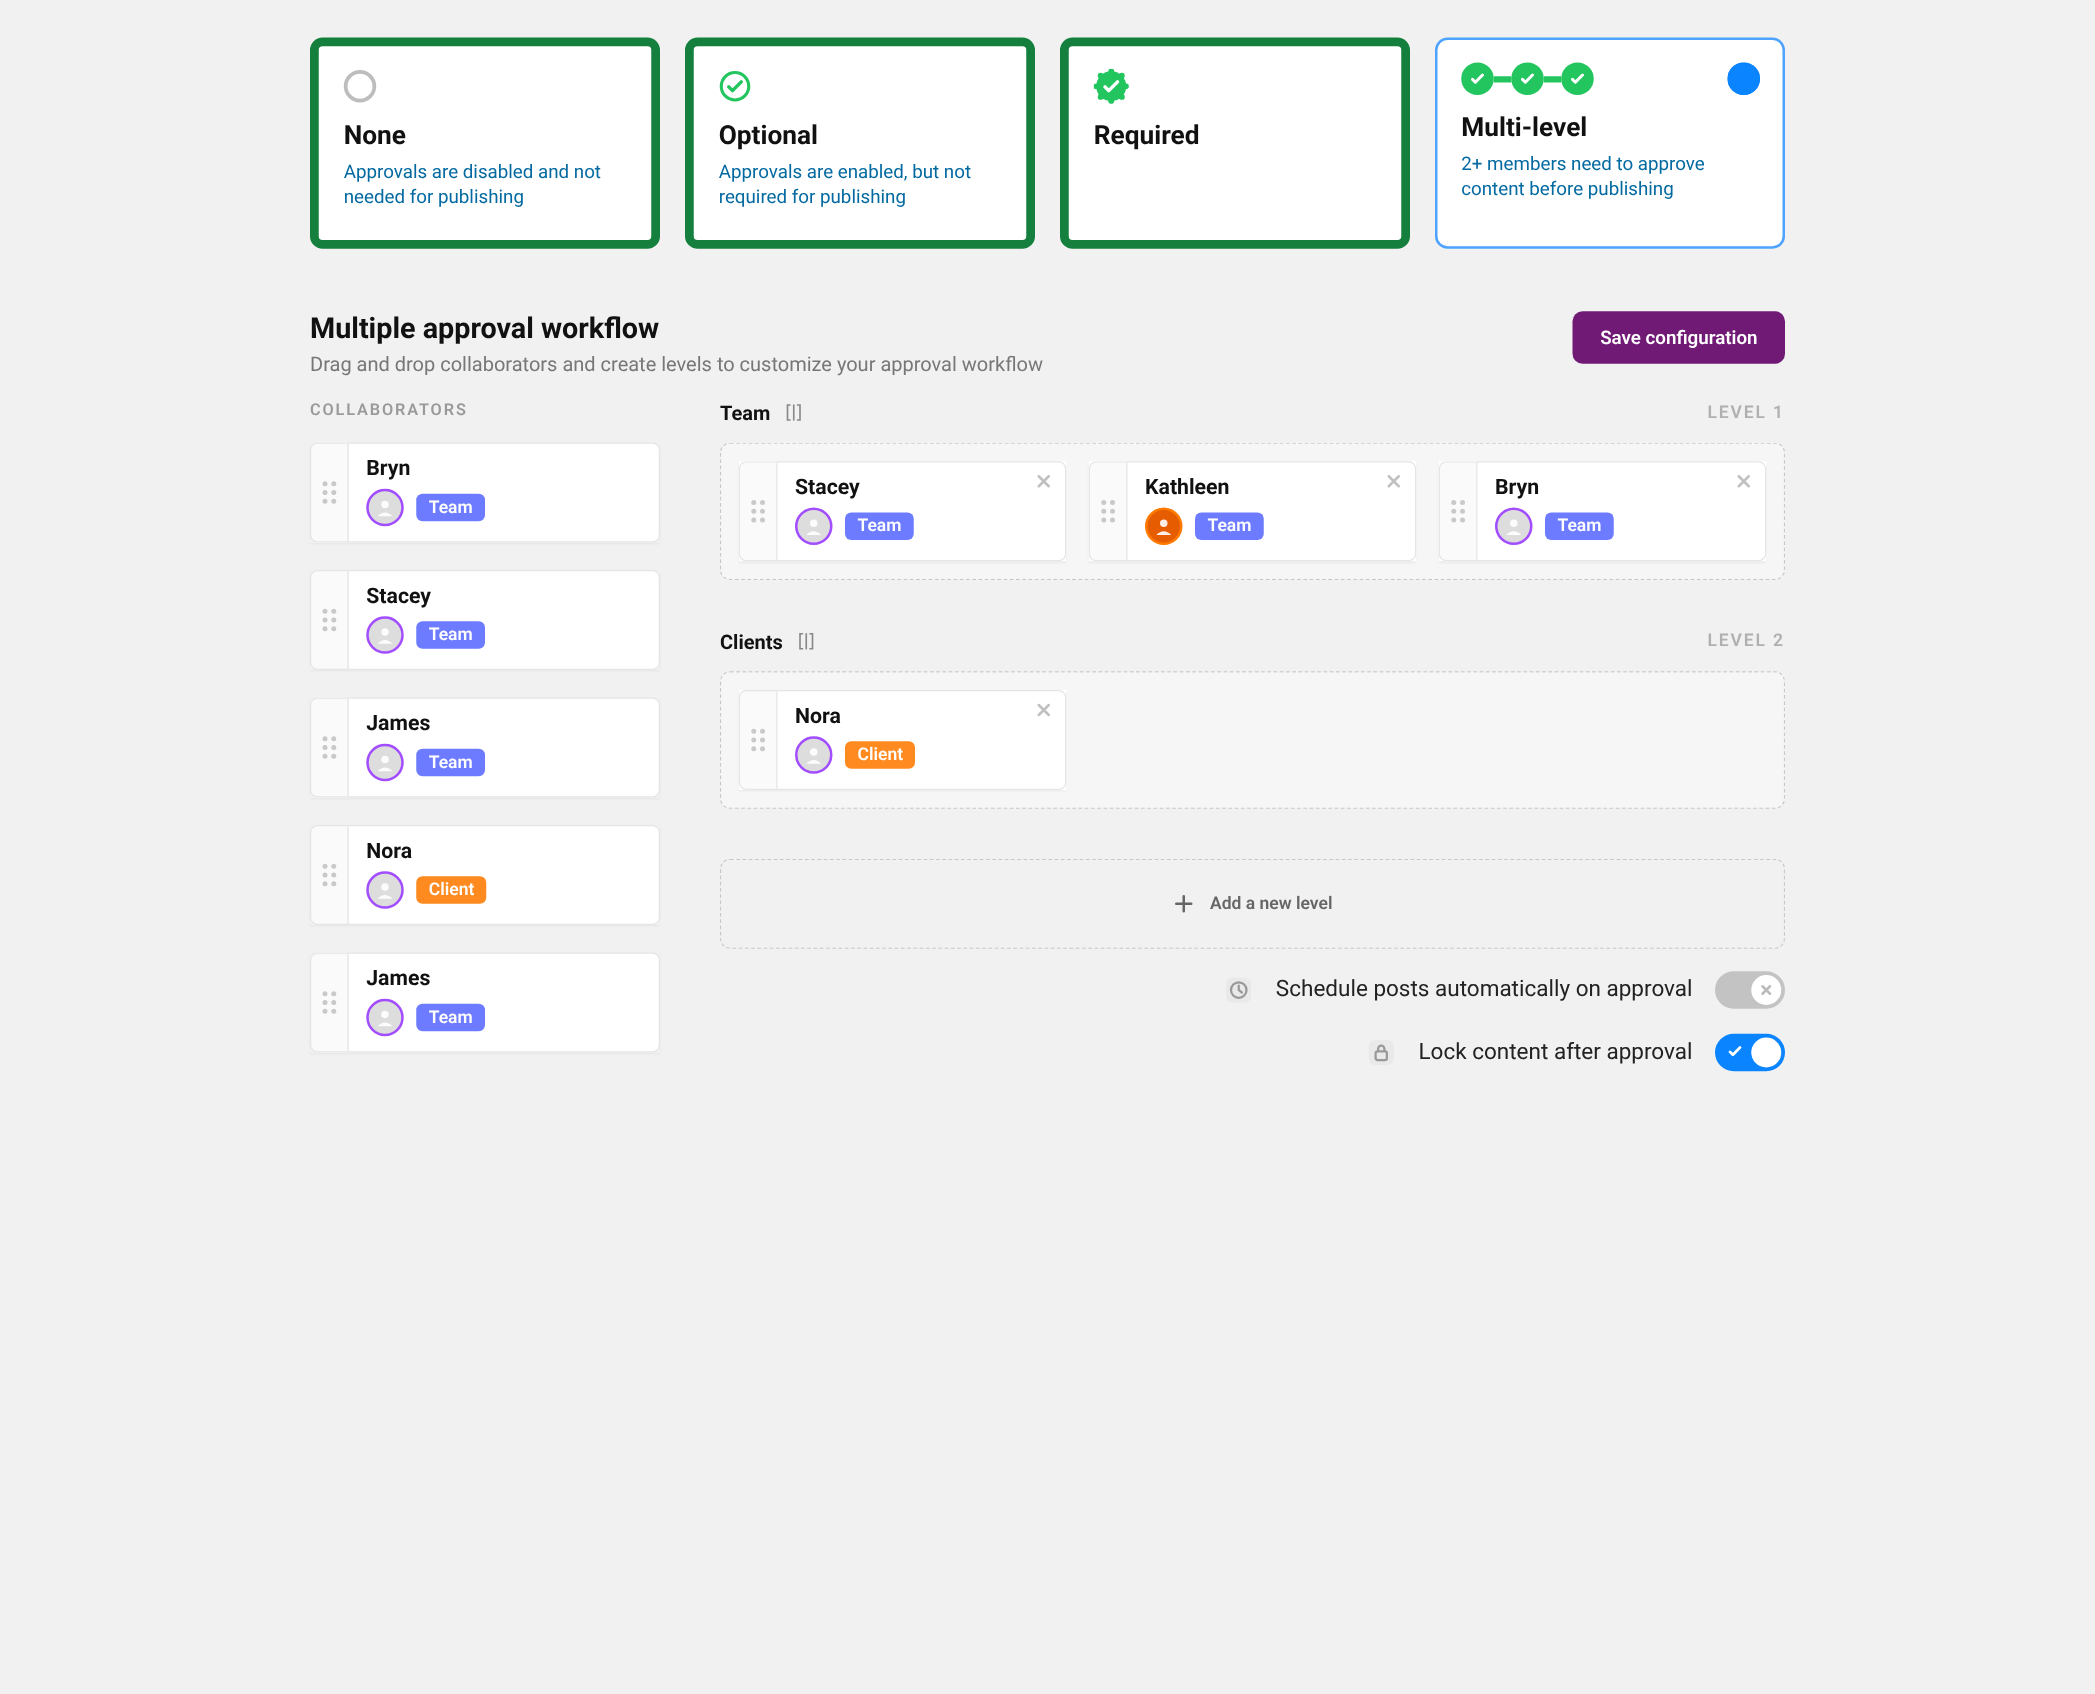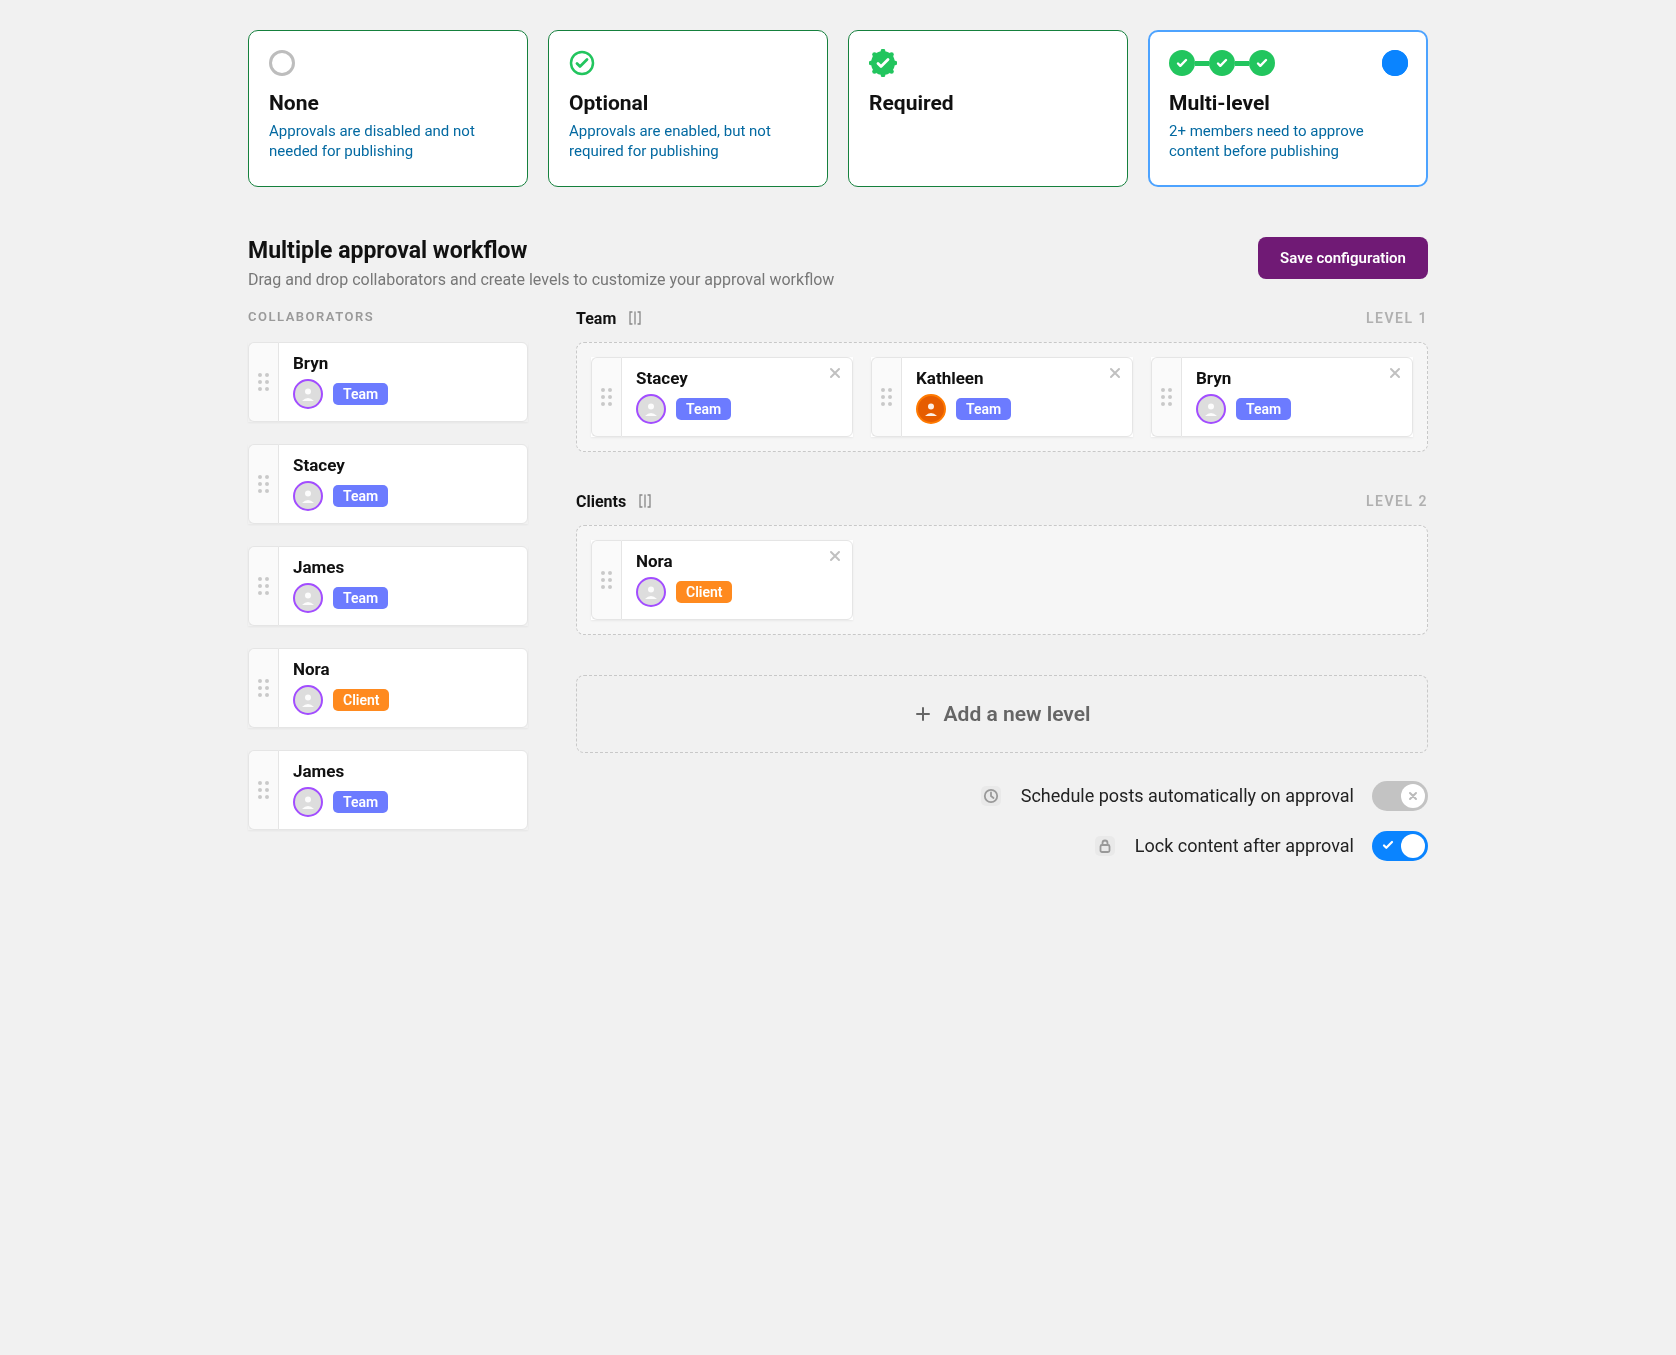--- a/index.html
+++ b/index.html
@@ -2,21 +2,21 @@
 <html><head>
 <meta charset="utf-8">
 <style>
   * { box-sizing: border-box; margin: 0; padding: 0; font-family: -apple-system, BlinkMacSystemFont, "Segoe UI", Roboto, Helvetica, Arial, sans-serif; }
   body { background: #f1f1f1; padding: 30px; color: #111; }
   .wrap { max-width: 1180px; margin: 0 auto; }
 
   
   .options { display: grid; grid-template-columns: repeat(4, 1fr); gap: 20px; margin-bottom: 50px; }
   .option-card {
-    background: #fff; border: 1px solid #15803d; border-radius: 10px; padding: 18px 20px 24px;
+    background: #fff; border: 7px solid #15803d; border-radius: 10px; padding: 18px 20px 24px;
     position: relative; cursor: pointer;
   }
   .option-card.selected { border: 2px solid #4da3ff; background:#fff; padding: 17px 19px 21px; }
   .option-card.selected::after {
     content:""; position:absolute; top:18px; right:18px; width:26px; height:26px; border-radius:50%;
     background:#0a84ff;
   }
   .option-card.selected .corner-check { position:absolute; top:18px; right:18px; width:26px; height:26px; }
   .option-icon { height:28px; display:flex; align-items:center; gap:6px; margin-bottom:14px; }
   .title { font-size:21px; font-weight:700; margin-bottom:6px; }
@@ -69,25 +69,25 @@
     border:1px dashed #c8c8c8; border-radius:8px; padding:14px; background:#f6f6f6;
     display:grid; grid-template-columns:repeat(3,1fr); gap:18px; margin-bottom:40px;
   }
   .member-card {
     display:flex; align-items:stretch; background:#fff; position:relative;
     box-shadow: 0 1px 2px rgba(0,0,0,0.06);
   }
   .member-card .close { position:absolute; top:8px; right:10px; width:16px; height:16px; color:#c0c0c0; cursor:pointer; }
 
   .add-level {
-    border:1px dashed #c8c8c8; border-radius:8px; padding:26px; text-align:center; color:#666; font-size:21px; font-weight:600;
+    border:1px dashed #c8c8c8; border-radius:8px; padding:26px; text-align:center; color:#666; font-size:14px; font-weight:600;
     display:flex; align-items:center; justify-content:center; gap:12px; cursor:pointer;
   }
 
-  .settings { margin-top:28px; display:flex; flex-direction:column; gap:20px; }
+  .settings { margin-top:18px; display:flex; flex-direction:column; gap:20px; }
   .setting-row { display:flex; align-items:center; justify-content:flex-end; gap:18px; }
   .setting-row .lbl { font-size:18px; color:#222; flex:0 1 auto; }
   .setting-row .icon { width:24px; height:24px; color:#999; }
   .toggle {
     width:56px; height:30px; border-radius:30px; position:relative; cursor:pointer;
   }
   .toggle.off { background:#c3c3c3; }
   .toggle.on { background:#0a84ff; }
   .toggle .knob {
     position:absolute; top:3px; width:24px; height:24px; border-radius:50%; background:#fff;

